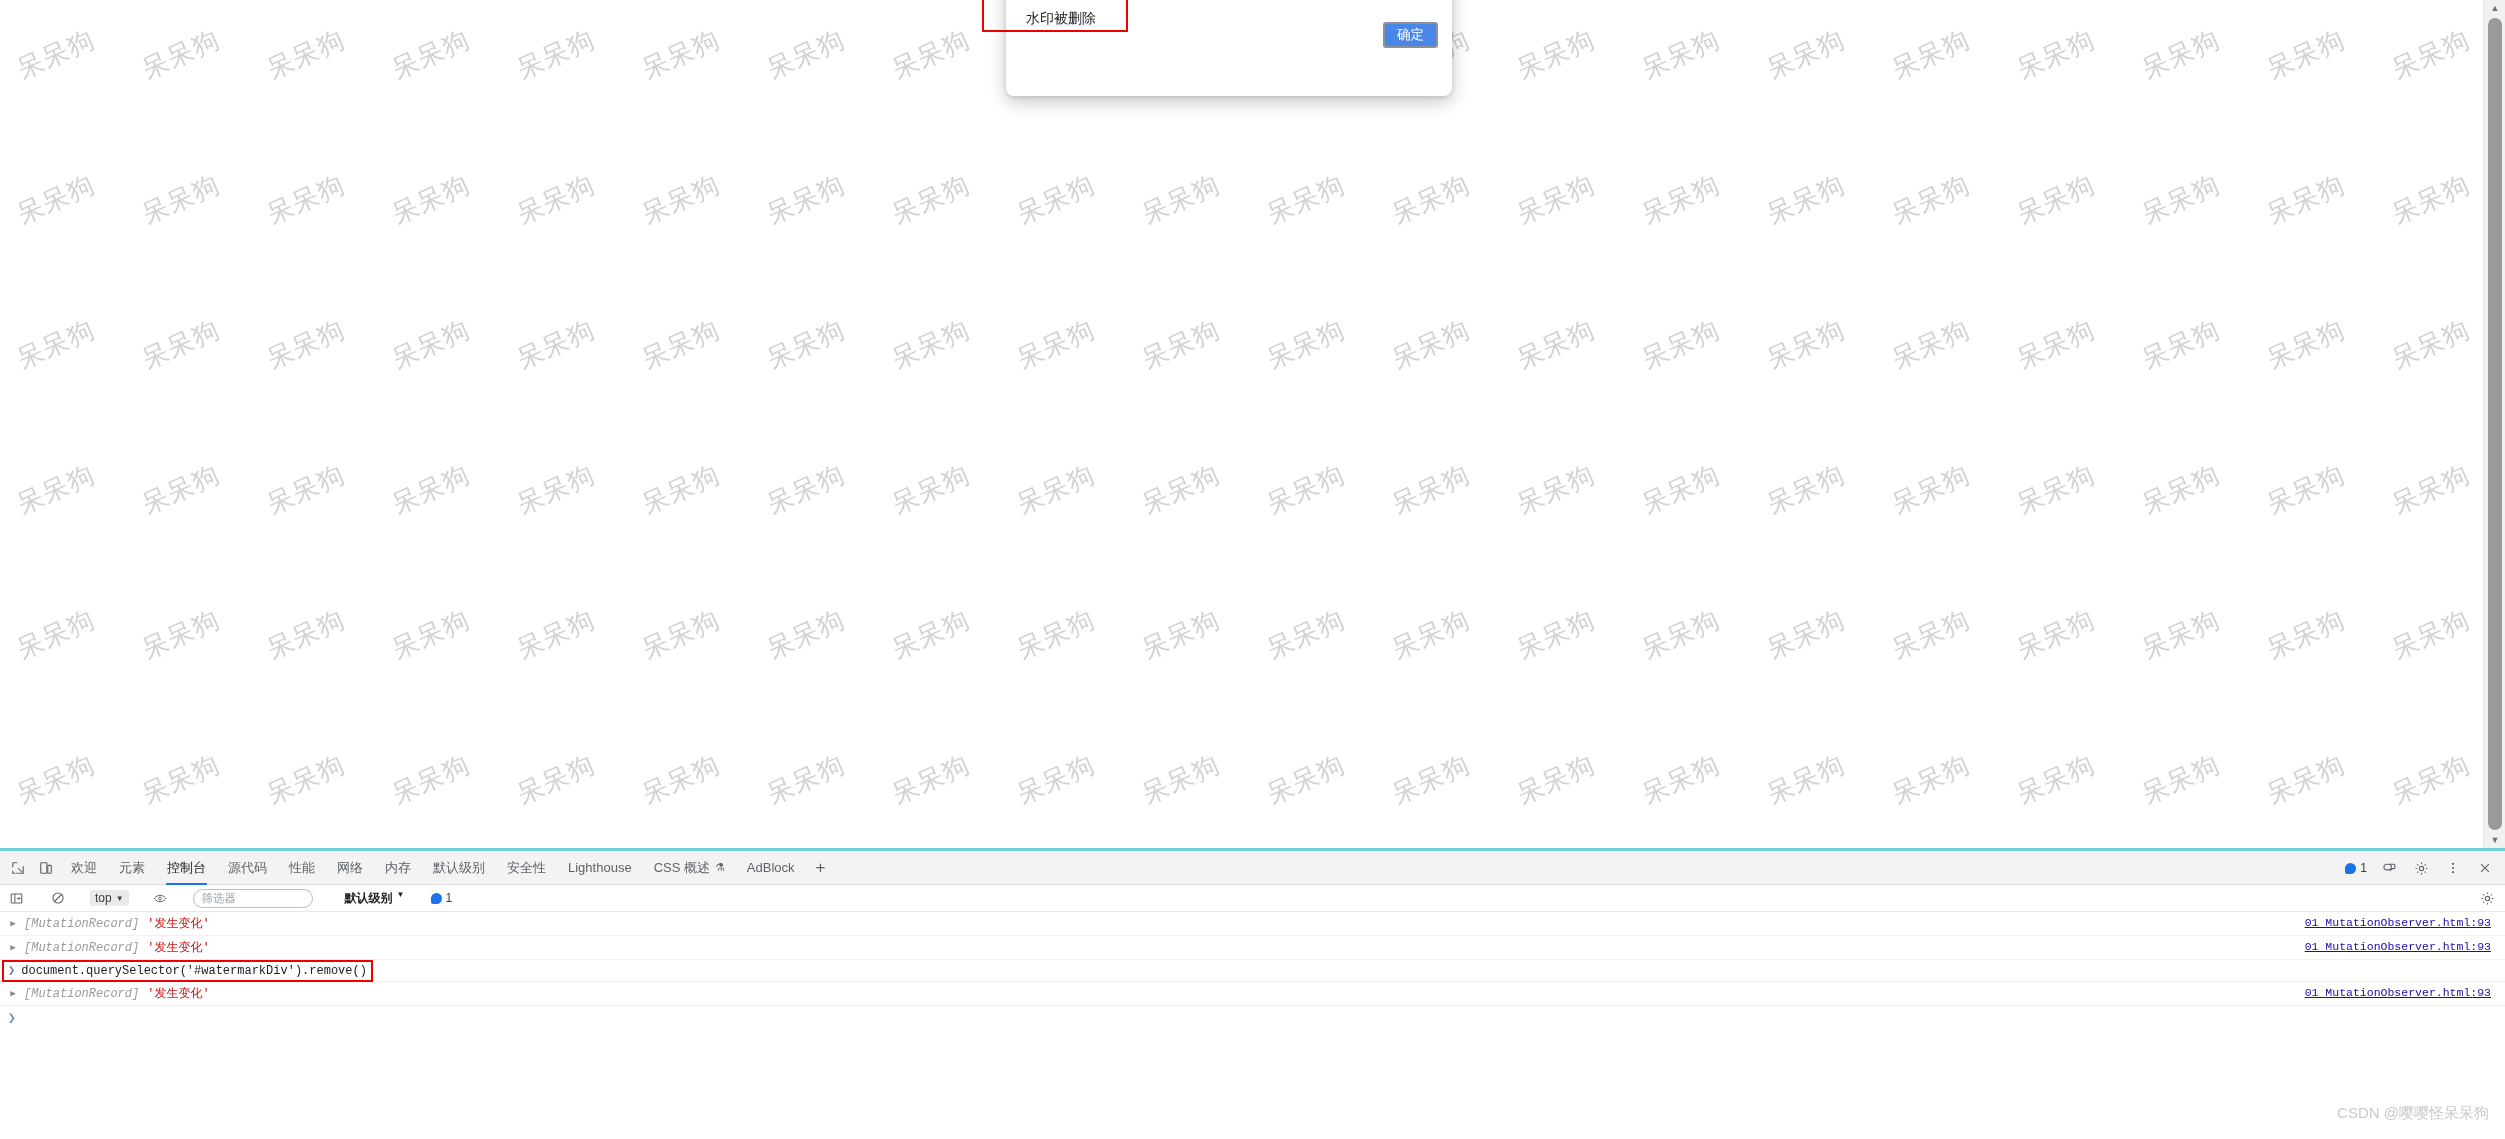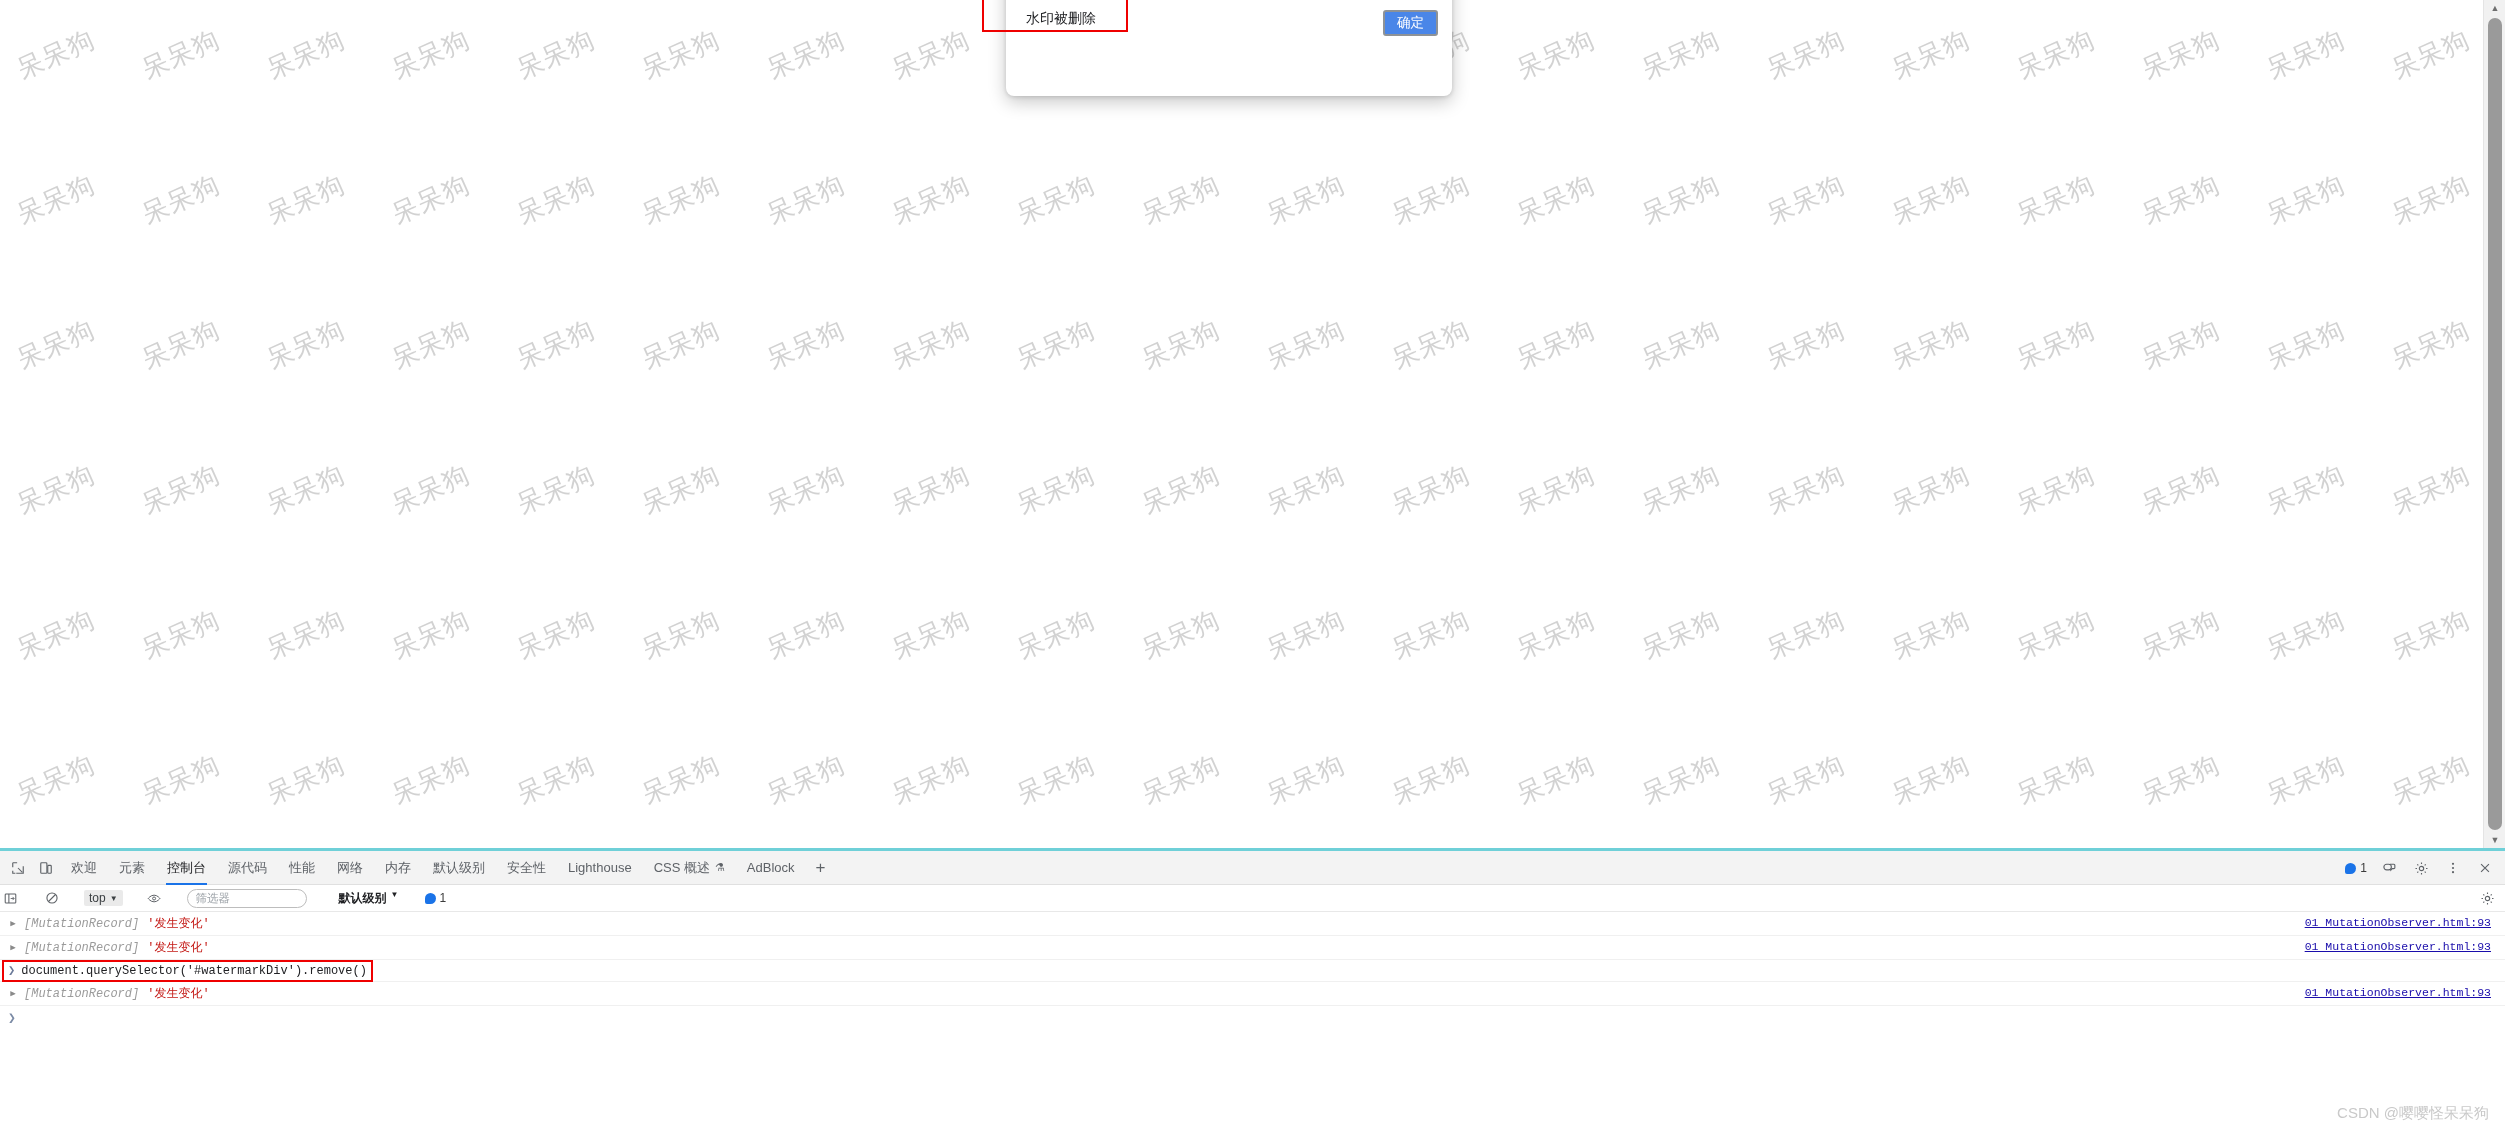--- a/index.html
+++ b/index.html
@@ -67,21 +67,21 @@
     box-shadow: 0 6px 18px rgba(0,0,0,0.22), 0 1px 4px rgba(0,0,0,0.14);
   }
   .dialog-body {
     position: absolute; left: 0; top: 52px;
     width: 100%; padding: 8px 20px 0 20px;
   }
   .dialog-message {
     font-size: 14px; color: #202124; line-height: 20px;
   }
   .dialog-footer {
-    position: absolute; right: 14px; bottom: 60px;
+    position: absolute; right: 14px; bottom: 48px;
   }
   .dialog-ok-btn {
     min-width: 54px; height: 26px;
     padding: 0 12px;
     background: #4a86e8;
     color: #ffffff;
     font-size: 13.5px;
     font-family: "Liberation Sans", sans-serif;
     border: 2px solid #8e9296;
     border-radius: 3px;
@@ -153,20 +153,21 @@
     width: 11px; height: 11px; border-radius: 50% 50% 50% 2px;
     background: #1a73e8; display: inline-block;
   }
 
   
   .dt-console-toolbar {
     position: relative;
     height: 27px;
     display: flex; align-items: center;
     gap: 22px;
+    padding-left: 6px;
     border-bottom: 1px solid #e8e8e8;
     background: #ffffff;
   }
   .ct-icon {
     width: 20px; height: 20px;
     display: flex; align-items: center; justify-content: center;
     color: #5f6368; cursor: pointer; font-size: 13px;
   }
   .ctx-select {
     display: flex; align-items: center; gap: 4px;

